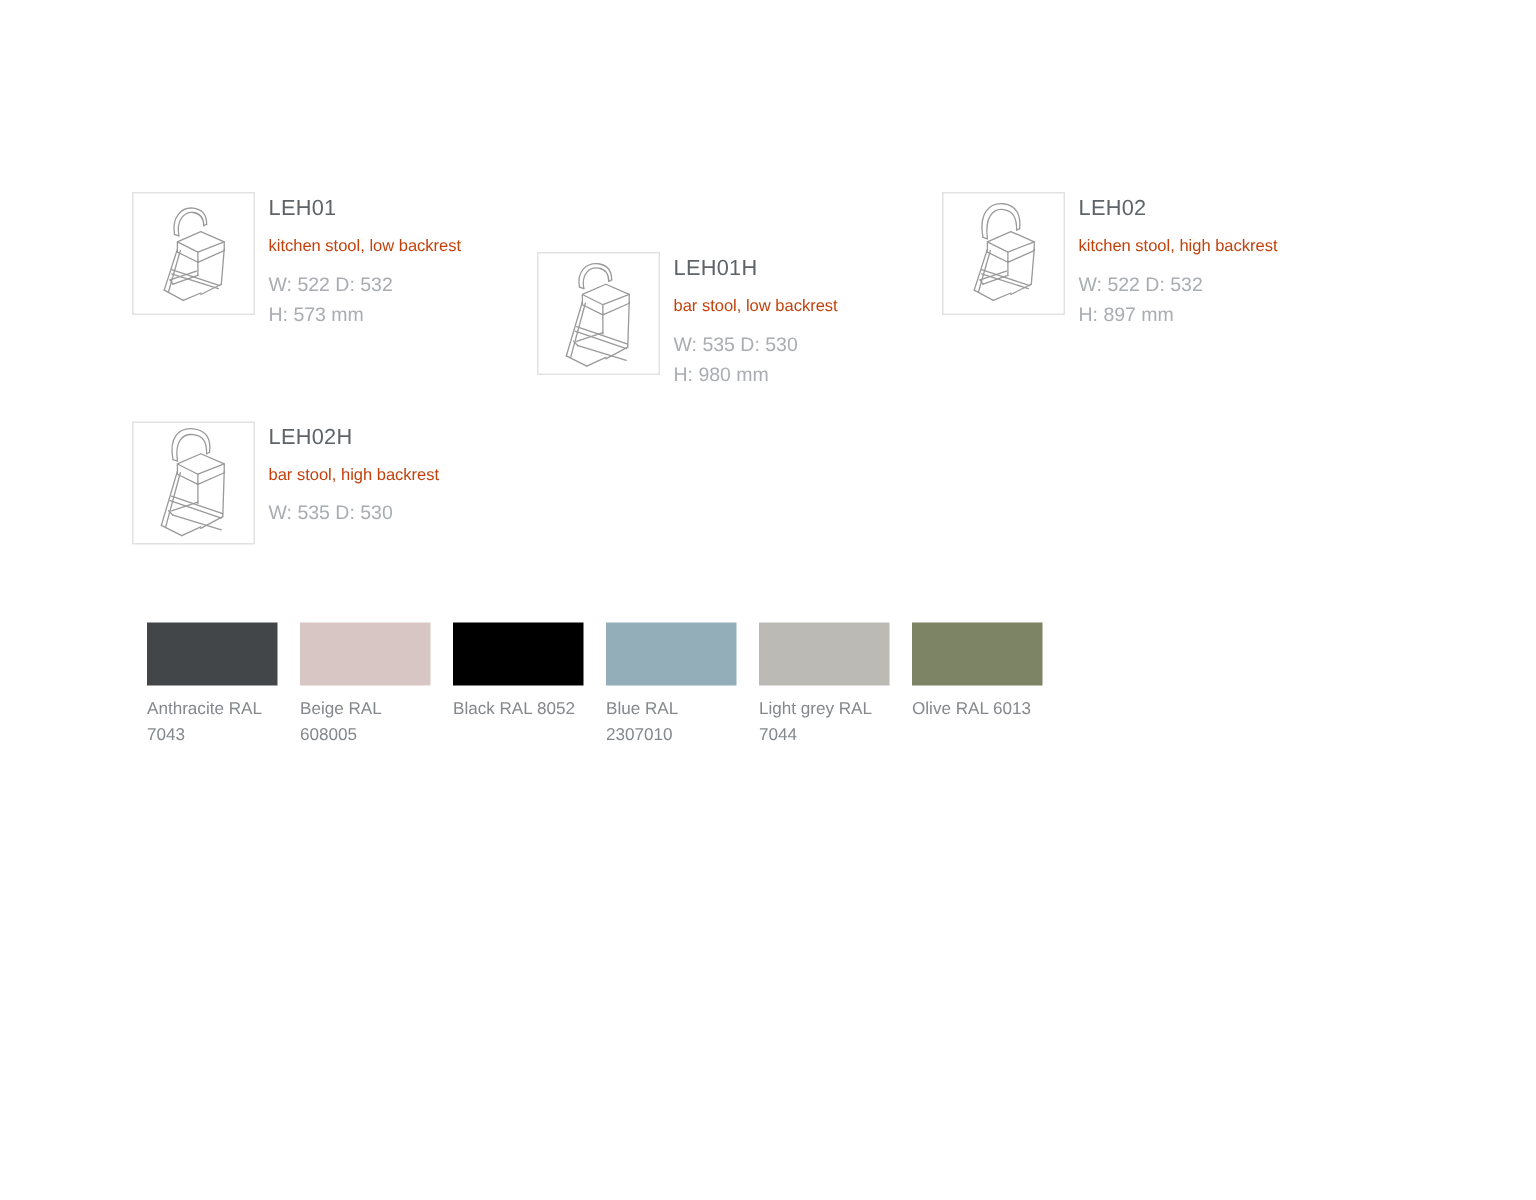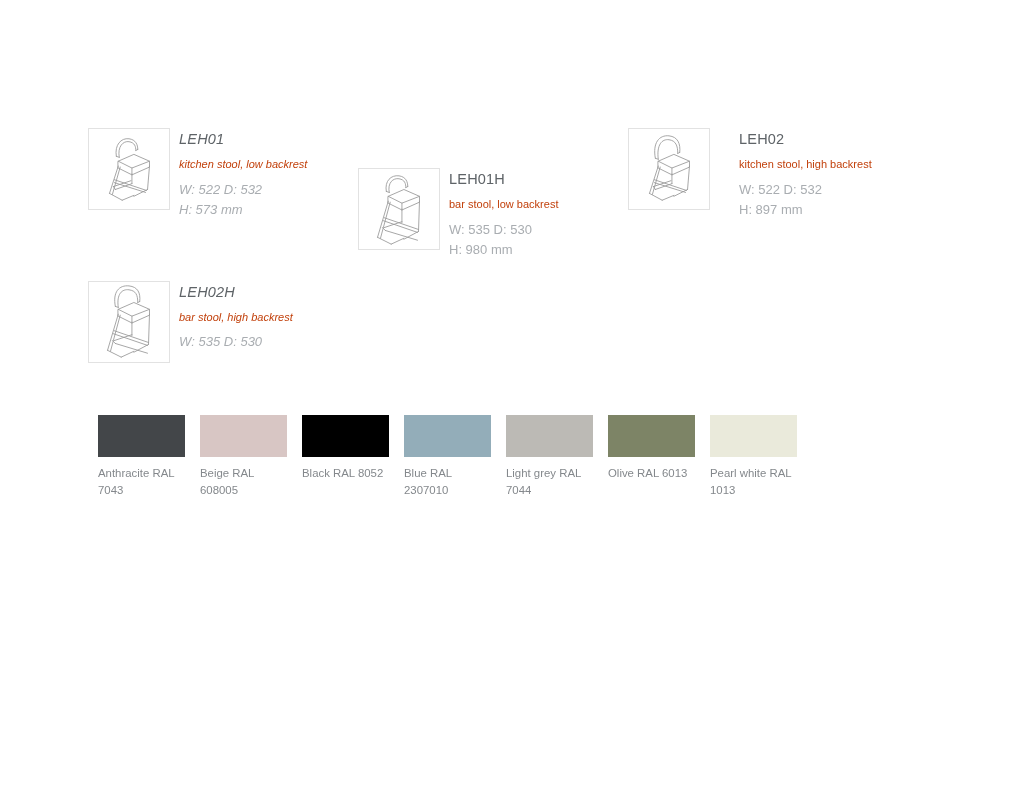--- a/index.html
+++ b/index.html
@@ -39,23 +39,23 @@
     align-items: flex-start;
   }
   .product-card {
     display: flex;
     flex-direction: row;
     align-items: flex-start;
     width: 270px;
     margin-right: 0px;
     box-sizing: border-box;
   }
-  .product-card.slot1 { margin-left: 0; font-style: italic; }
+  .product-card.slot1 { margin-left: 0; }
   .product-card.slot2 { margin-left: 0px; margin-top: 40px; }
-  .product-card.slot3 { margin-left: 0px; gap: 20px; }
+  .product-card.slot3 { margin-left: 0px; }
 
   .thumb {
     width: 82px;
     height: 82px;
     border: 1px solid #e2e2e2;
     box-sizing: border-box;
     flex: 0 0 auto;
     background: #ffffff;
     display: block;
   }
@@ -299,20 +299,16 @@
     <div class="swatch-cell">
       <div class="swatch-chip" style="background-color: rgb(188, 186, 181);"></div>
       <div class="swatch-label">Light grey RAL 7044</div>
     </div>
 
     <div class="swatch-cell">
       <div class="swatch-chip" style="background-color: rgb(125, 132, 102);"></div>
       <div class="swatch-label">Olive RAL 6013</div>
     </div>
 
-    <div class="swatch-cell">
-      <div class="swatch-chip" style="background-color: rgb(234, 234, 219);"></div>
-      <div class="swatch-label">Pearl white RAL 1013</div>
-    </div>
 
   </div>
 
 </div>
 
 </body></html>

